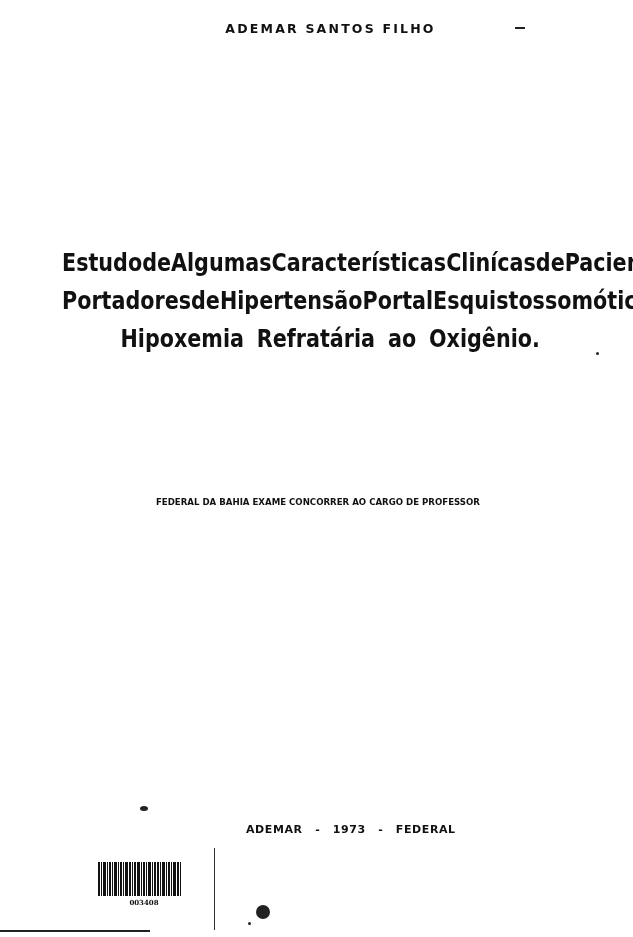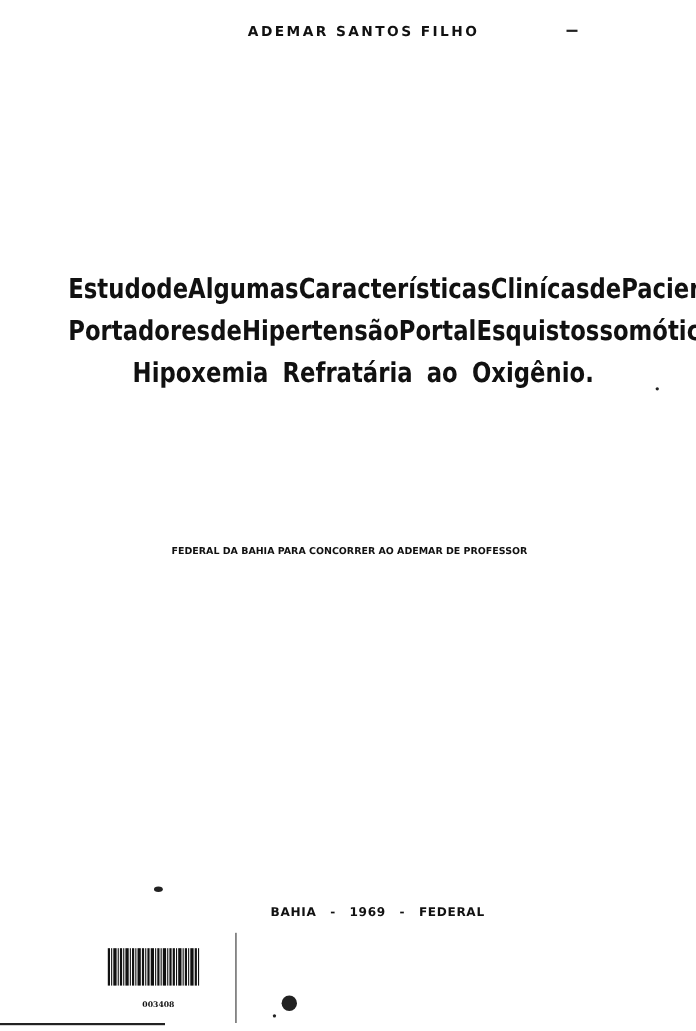--- a/index.html
+++ b/index.html
@@ -32,21 +32,21 @@
       font-weight: bold; font-size: 11px; letter-spacing: 0.6px;
       word-spacing: 8px;
     }
     .barcode-wrap {
       position: absolute; left: 98px; top: 862px; width: 100px; height: 50px;
     }
     .barcode { display: flex; height: 34px; gap: 1px; }
     .bar { background: #111; height: 100%; }
     .barcode-num {
       text-align: center; font-family: "DejaVu Serif", serif;
-      font-size: 7px; font-weight: bold; margin-top: 12px; margin-left: -8px;
+      font-size: 7px; font-weight: bold; margin-top: 2px; margin-left: -8px;
     }
     .vline { position: absolute; left: 214px; top: 848px; width: 1px; height: 82px; background: #333; }
     .hline { position: absolute; left: 0px; top: 930px; width: 150px; height: 2px; background: #222; }
     .speck { position: absolute; background: #222; border-radius: 50%; }
   </style>
 </head>
 <body>
 
 <div class="author">ADEMAR SANTOS FILHO</div>
 
@@ -70,27 +70,27 @@
   </div>
   <div class="line center">
     <span>Hipoxemia</span>
     <span>Refratária</span>
     <span>ao</span>
     <span>Oxigênio.</span>
   </div>
 </div>
 
 <div class="thesis">
-  <div class="l">FEDERAL DA BAHIA PARA CONCORRER AO ADEMAR DE PROFESSOR</div>
+  <div class="l">FEDERAL DA BAHIA EXAME CONCORRER AO CARGO DE PROFESSOR</div>
 </div>
 
 <div class="footer">
-  <span>BAHIA</span>
+  <span>ADEMAR</span>
   <span>-</span>
-  <span>1969</span>
+  <span>1973</span>
   <span>-</span>
   <span>FEDERAL</span>
 </div>
 
 <div class="barcode-wrap">
   <div class="barcode">
     <div class="bar" style="width:2px"></div>
       <div class="bar" style="width:1px"></div>
       <div class="bar" style="width:3px"></div>
     <div class="bar" style="width:1px"></div>

